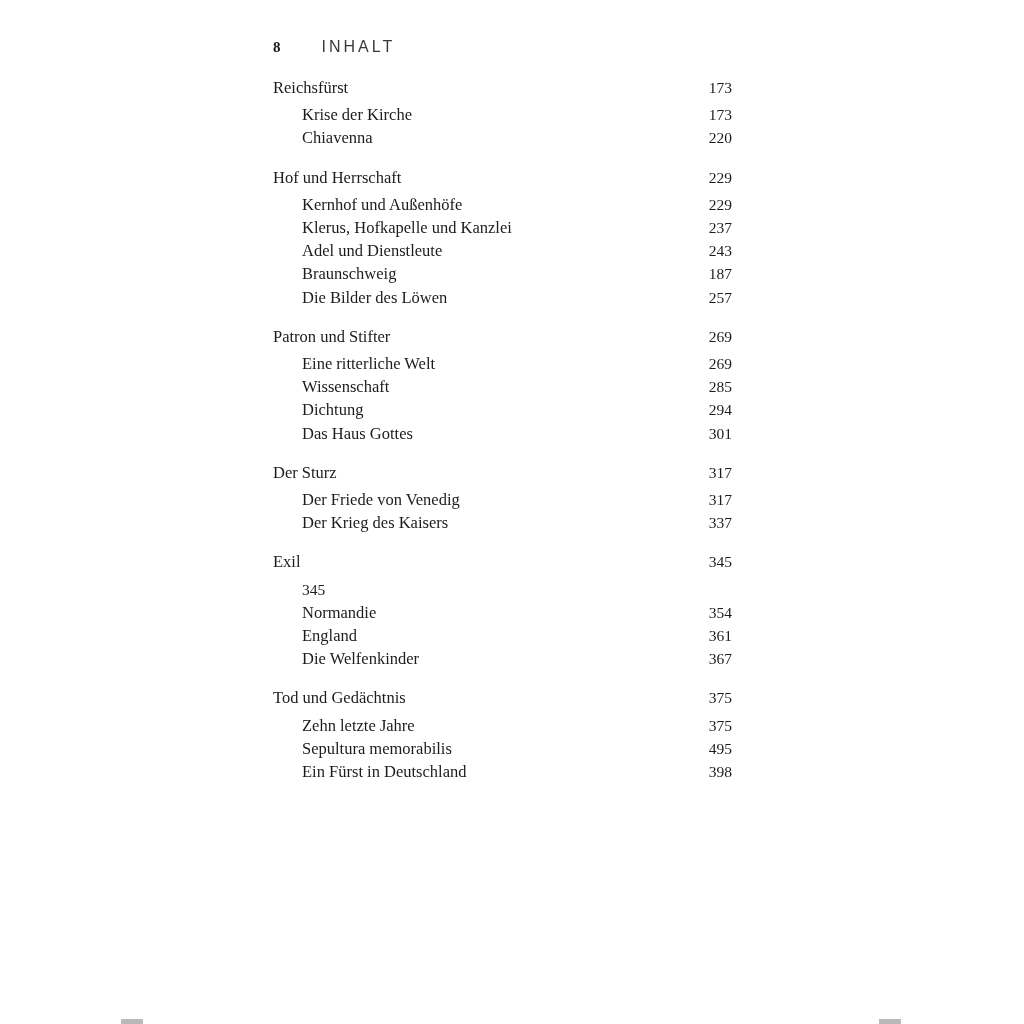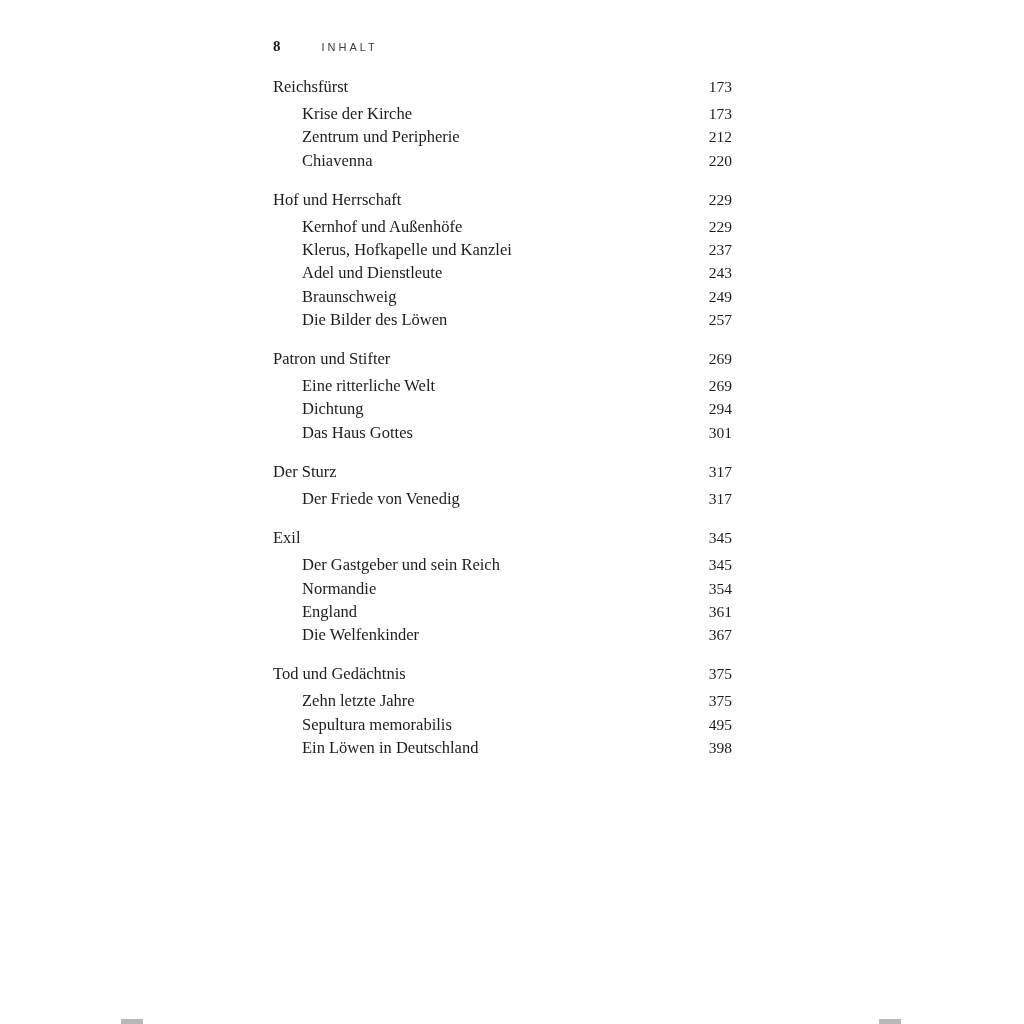--- a/index.html
+++ b/index.html
@@ -29,21 +29,21 @@
     margin-bottom: 20px;
   }
   .page-number {
     font-weight: bold;
     font-size: 15px;
     color: #1c1c1c;
   }
   .running-title {
     margin-left: 41px;
     font-family: "Liberation Sans", sans-serif;
-    font-size: 11px;
+    font-size: 16px;
     letter-spacing: 3px;
     color: #3a3a3a;
     font-weight: 400;
   }
   .toc-section { margin-bottom: 16px; }
   .toc-row {
     display: flex;
     justify-content: space-between;
     align-items: baseline;
     line-height: 23.2px;
@@ -84,24 +84,20 @@
         <div class="toc-section">
           <div class="toc-row section-title">
             <span class="label">Reichsfürst</span>
             <span class="pagenum">173</span>
           </div>
           <div class="toc-row sub">
             <span class="label">Krise der Kirche</span>
             <span class="pagenum">173</span>
           </div>
           <div class="toc-row sub">
-            <span class="label">Zentrum und Peripherie</span>
-            <span class="pagenum">212</span>
-          </div>
-          <div class="toc-row sub">
             <span class="label">Chiavenna</span>
             <span class="pagenum">220</span>
           </div>
         </div>
         <div class="toc-section">
           <div class="toc-row section-title">
             <span class="label">Hof und Herrschaft</span>
             <span class="pagenum">229</span>
           </div>
           <div class="toc-row sub">
@@ -111,62 +107,69 @@
           <div class="toc-row sub">
             <span class="label">Klerus, Hofkapelle und Kanzlei</span>
             <span class="pagenum">237</span>
           </div>
           <div class="toc-row sub">
             <span class="label">Adel und Dienstleute</span>
             <span class="pagenum">243</span>
           </div>
           <div class="toc-row sub">
             <span class="label">Braunschweig</span>
-            <span class="pagenum">249</span>
+            <span class="pagenum">187</span>
           </div>
           <div class="toc-row sub">
             <span class="label">Die Bilder des Löwen</span>
             <span class="pagenum">257</span>
           </div>
         </div>
         <div class="toc-section">
           <div class="toc-row section-title">
             <span class="label">Patron und Stifter</span>
             <span class="pagenum">269</span>
           </div>
           <div class="toc-row sub">
             <span class="label">Eine ritterliche Welt</span>
             <span class="pagenum">269</span>
           </div>
           <div class="toc-row sub">
+            <span class="label">Wissenschaft</span>
+            <span class="pagenum">285</span>
+          </div>
+          <div class="toc-row sub">
             <span class="label">Dichtung</span>
             <span class="pagenum">294</span>
           </div>
           <div class="toc-row sub">
             <span class="label">Das Haus Gottes</span>
             <span class="pagenum">301</span>
           </div>
         </div>
         <div class="toc-section">
           <div class="toc-row section-title">
             <span class="label">Der Sturz</span>
             <span class="pagenum">317</span>
           </div>
           <div class="toc-row sub">
             <span class="label">Der Friede von Venedig</span>
             <span class="pagenum">317</span>
           </div>
+          <div class="toc-row sub">
+            <span class="label">Der Krieg des Kaisers</span>
+            <span class="pagenum">337</span>
+          </div>
         </div>
         <div class="toc-section">
           <div class="toc-row section-title">
             <span class="label">Exil</span>
             <span class="pagenum">345</span>
           </div>
           <div class="toc-row sub">
-            <span class="label">Der Gastgeber und sein Reich</span>
             <span class="pagenum">345</span>
           </div>
           <div class="toc-row sub">
             <span class="label">Normandie</span>
             <span class="pagenum">354</span>
           </div>
           <div class="toc-row sub">
             <span class="label">England</span>
             <span class="pagenum">361</span>
           </div>
@@ -182,21 +185,21 @@
           </div>
           <div class="toc-row sub">
             <span class="label">Zehn letzte Jahre</span>
             <span class="pagenum">375</span>
           </div>
           <div class="toc-row sub">
             <span class="label">Sepultura memorabilis</span>
             <span class="pagenum">495</span>
           </div>
           <div class="toc-row sub">
-            <span class="label">Ein Löwen in Deutschland</span>
+            <span class="label">Ein Fürst in Deutschland</span>
             <span class="pagenum">398</span>
           </div>
         </div>
       </div>
 
   </div>
 
   <div class="crop-mark left"></div>
   <div class="crop-mark right"></div>
 

